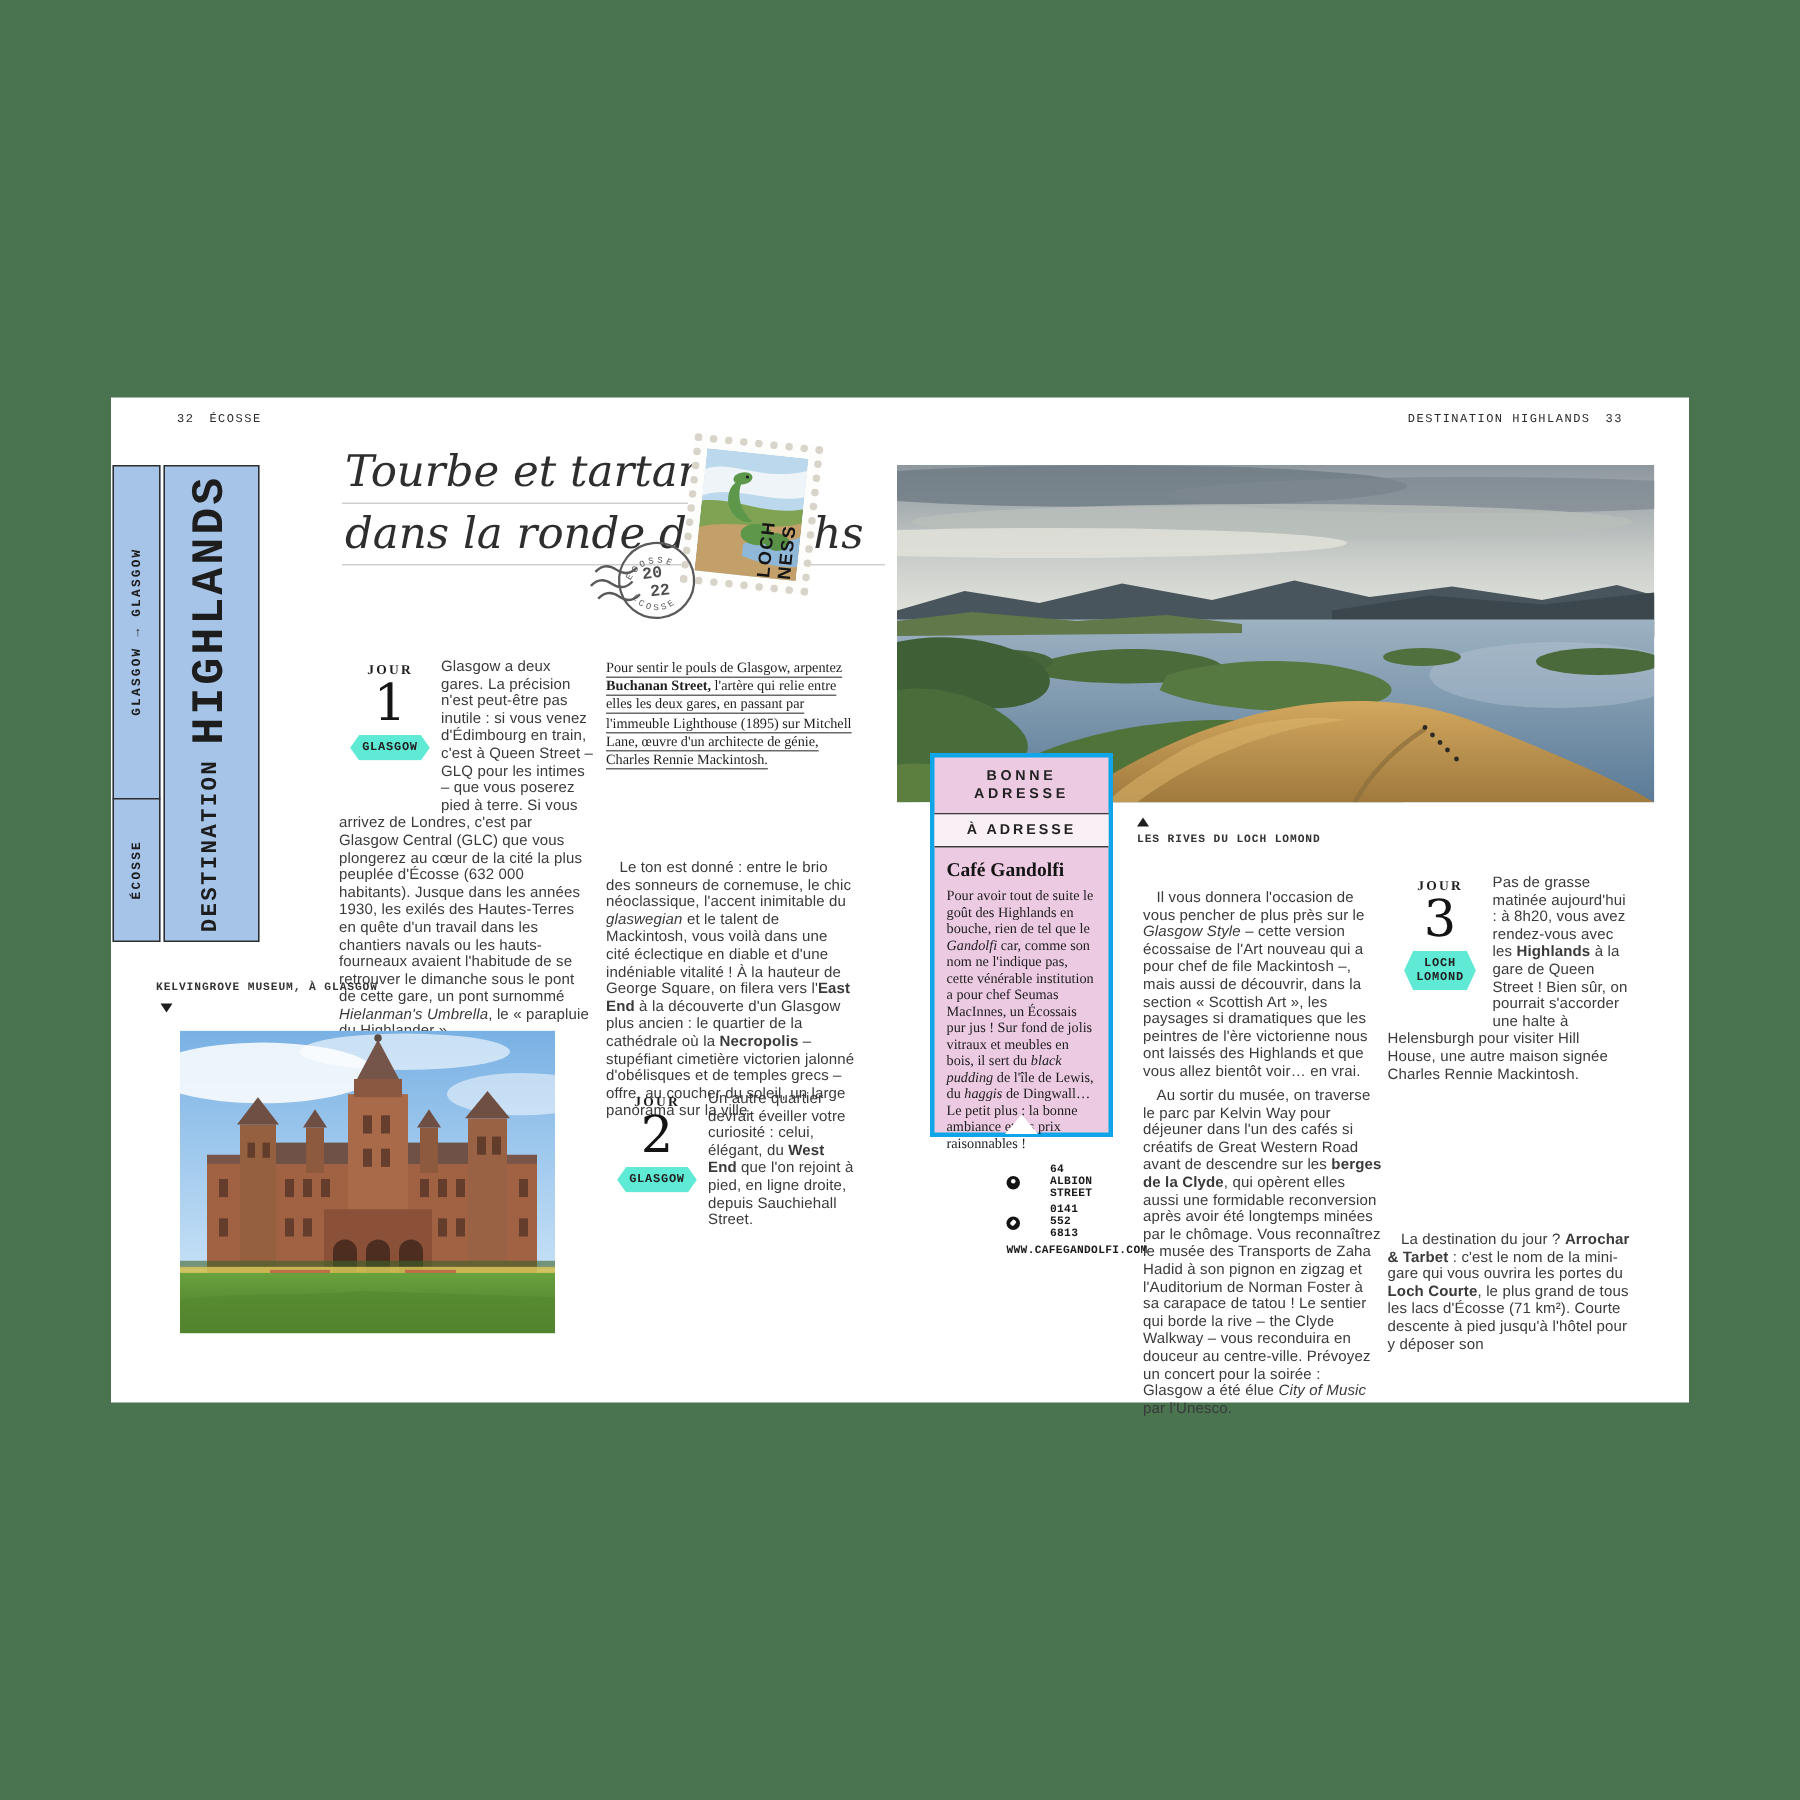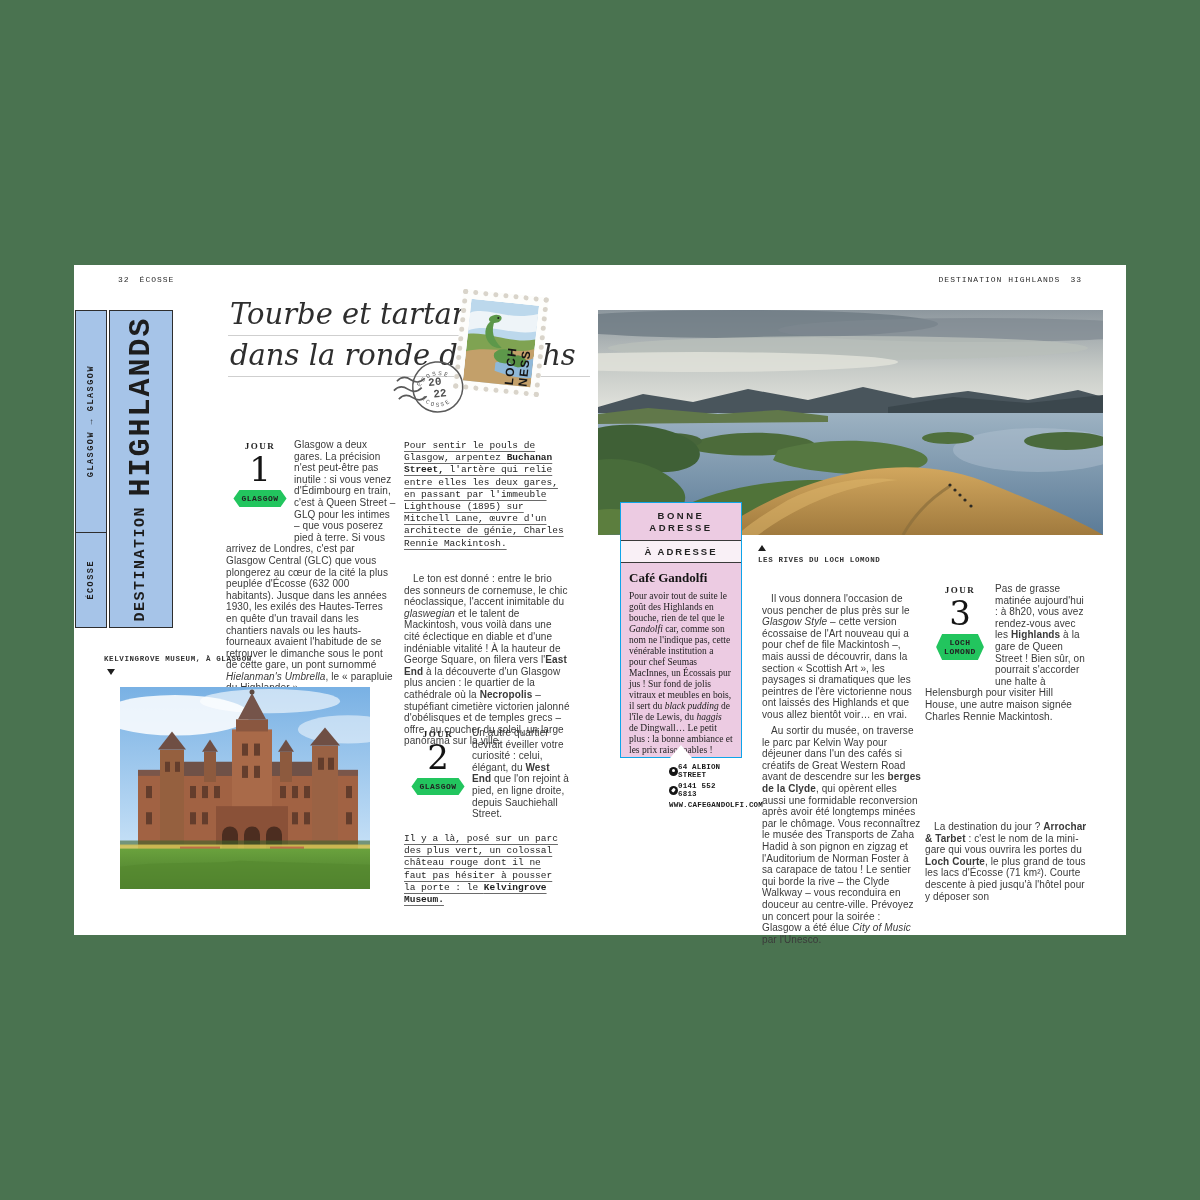--- a/index.html
+++ b/index.html
@@ -42,59 +42,59 @@
                  font-family:"Liberation Sans", sans-serif; font-weight:bold; font-size:12px;
                  letter-spacing:1px; color:#151515; }
   .postmark { position:absolute; left:260px; top:91px; transform:rotate(-6deg); }
 
   
   .day-block { position:absolute; }
   .day-badge { float:left; width:68px; height:100px; text-align:center; padding-top:2px; }
   .day-label { font-family:Liberation Serif, serif; font-weight:bold; font-size:9px;
                letter-spacing:1.5px; color:#1e1e1e; }
   .day-number { font-family:"DejaVu Serif", serif; font-size:34px; line-height:36px; color:#141414; }
-  .day-tag { display:inline-block; margin-top:3px; background:#22c55e; color:#222;
+  .day-tag { display:inline-block; margin-top:3px; background:#5eead4; color:#222;
              font-family:"Liberation Mono", monospace; font-weight:bold; font-size:8px; line-height:9px;
              letter-spacing:0.5px; padding:4px 8px;
              clip-path:polygon(6px 0%, calc(100% - 6px) 0%, 100% 50%, calc(100% - 6px) 100%, 6px 100%, 0% 50%); }
 
   
   .body-text { font-size:10px; line-height:11.6px; color:#3a3a3a; letter-spacing:0.1px; }
   .body-text.indent { text-indent:9px; }
-  .mono-note { font-family:Liberation Mono, monospace; font-size:9.5px; line-height:12.2px;
+  .mono-note { font-family:Liberation Serif, serif; font-size:9.5px; line-height:12.2px;
                color:#1f1f1f; text-decoration:underline; text-decoration-thickness:1px;
                text-underline-offset:2.5px; text-decoration-color:#6a6a6a; }
   .abs { position:absolute; }
 
   .photo-caption { font-family:"Liberation Mono", monospace; font-weight:bold; font-size:7.5px;
                    letter-spacing:0.6px; color:#333; }
   .marker-down { width:0; height:0; border-left:4px solid transparent; border-right:4px solid transparent;
                  border-top:6px solid #1e1e1e; }
   .marker-up   { width:0; height:0; border-left:4px solid transparent; border-right:4px solid transparent;
                  border-bottom:6px solid #1e1e1e; }
 
   
   .photo { position:absolute; overflow:hidden; }
   .photo svg { display:block; width:100%; height:100%; }
 
   
   .addr-box { position:absolute; left:546px; top:237px; width:122px; height:256px; background:#eccbe2;
-              border:1px solid #0ea5e9; z-index:5; }
+              border:3px solid #0ea5e9; z-index:5; }
   .addr-header { text-align:center; padding:7px 4px 6px; font-family:"Liberation Sans", sans-serif;
                  font-weight:bold; font-size:9.5px; letter-spacing:2.5px; color:#222; line-height:12px;
                  border-bottom:1px solid #3a3a3a; }
   .addr-loc { text-align:center; background:#f9f0f6; font-weight:bold; font-size:9.5px;
               letter-spacing:2px; color:#222; padding:5px 2px; border-bottom:1px solid #3a3a3a; }
   .addr-content { padding:7px 8px 0; }
   .addr-name { font-family:"Liberation Serif", serif; font-weight:bold; font-size:13px; color:#141414;
                margin-bottom:5px; }
   .addr-body { font-family:"Liberation Serif", serif; font-size:9.5px; line-height:11px; color:#1c1c1c; }
   .addr-lines { margin-top:7px; font-family:"Liberation Mono", monospace; font-weight:bold;
                 font-size:7.5px; color:#1a1a1a; }
-  .addr-line { display:flex; align-items:center; gap:0; margin-bottom:3px; letter-spacing:0.2px;padding-left:40px; }
+  .addr-line { display:flex; align-items:center; gap:20px; margin-bottom:3px; letter-spacing:0.2px;padding-left:40px; }
   .icon-dot { width:9px; height:9px; border-radius:50%; background:#141414; position:relative; flex:0 0 9px; }
   .icon-dot::after { content:""; position:absolute; left:3px; top:2px; width:3px; height:3px;
                      background:#fff; border-radius:50%; }
   .icon-phone::after { border-radius:1px; transform:rotate(40deg); height:4px; width:2.5px; left:3.2px; }
   .addr-notch { position:absolute; bottom:-1px; left:50%; transform:translateX(-50%);
                 border-left:11px solid transparent; border-right:11px solid transparent;
                 border-bottom:13px solid #ffffff; width:0; height:0; }
 </style>
 </head>
 <body>
@@ -255,21 +255,20 @@
   <div class="body-text indent abs" style="left:330px; top:308px; width:166px;">Le ton est donné : entre le brio des sonneurs de cornemuse, le chic néoclassique, l'accent inimitable du <i>glaswegian</i> et le talent de Mackintosh, vous voilà dans une cité éclectique en diable et d'une indéniable vitalité ! À la hauteur de George Square, on filera vers l'<b>East End</b> à la découverte d'un Glasgow plus ancien : le quartier de la cathédrale où la <b>Necropolis</b> – stupéfiant cimetière victorien jalonné d'obélisques et de temples grecs – offre, au coucher du soleil, un large panorama sur la ville.</div>
 
   <div class="day-block abs" style="left:330px; top:462px; width:166px;">
     <div class="day-badge">
       <div class="day-label">JOUR</div>
       <div class="day-number">2</div>
       <div class="day-tag">GLASGOW</div>
     </div>
     <div class="body-text">Un autre quartier devrait éveiller votre curiosité : celui, élégant, du <b>West End</b> que l'on rejoint à pied, en ligne droite, depuis Sauchiehall Street.</div>
   </div>
-  <div class="mono-note abs" style="left:330px; top:568px; width:164px;">Il y a là, posé sur un parc des plus vert, un colossal château rouge dont il ne faut pas hésiter à pousser la porte : le <b>Kelvingrove Museum.</b></div>
 
   <div class="photo" style="left:524px; top:45px; width:505px; height:225px;">
     <svg viewBox="0 0 505 225" preserveAspectRatio="none">
       <defs>
         <linearGradient id="g-sky" x1="0" y1="0" x2="0" y2="1">
           <stop offset="0" stop-color="#8d979e"></stop>
             <stop offset="0.55" stop-color="#c9cdc9"></stop>
             <stop offset="1" stop-color="#e9e9e2"></stop>
         </linearGradient>
         <linearGradient id="g-water" x1="0" y1="0" x2="0" y2="1">

